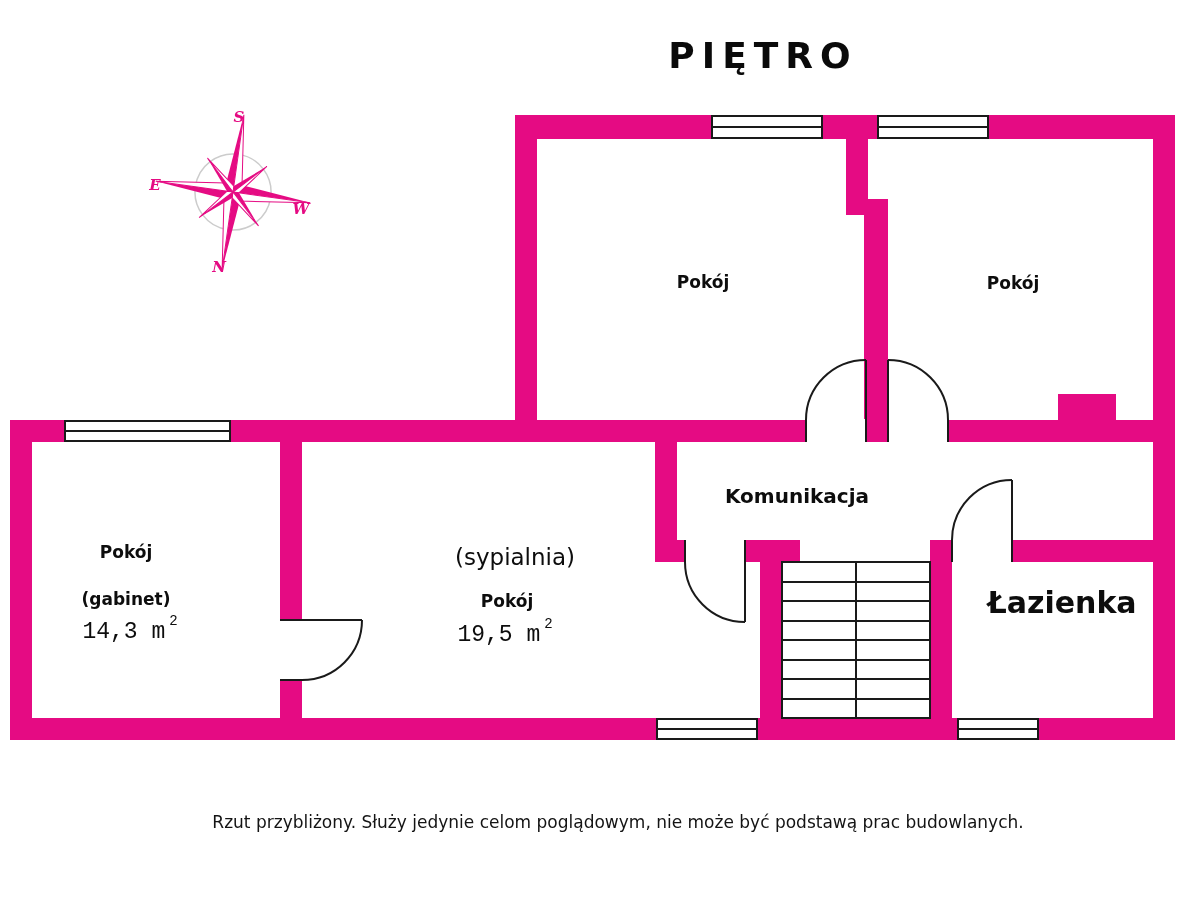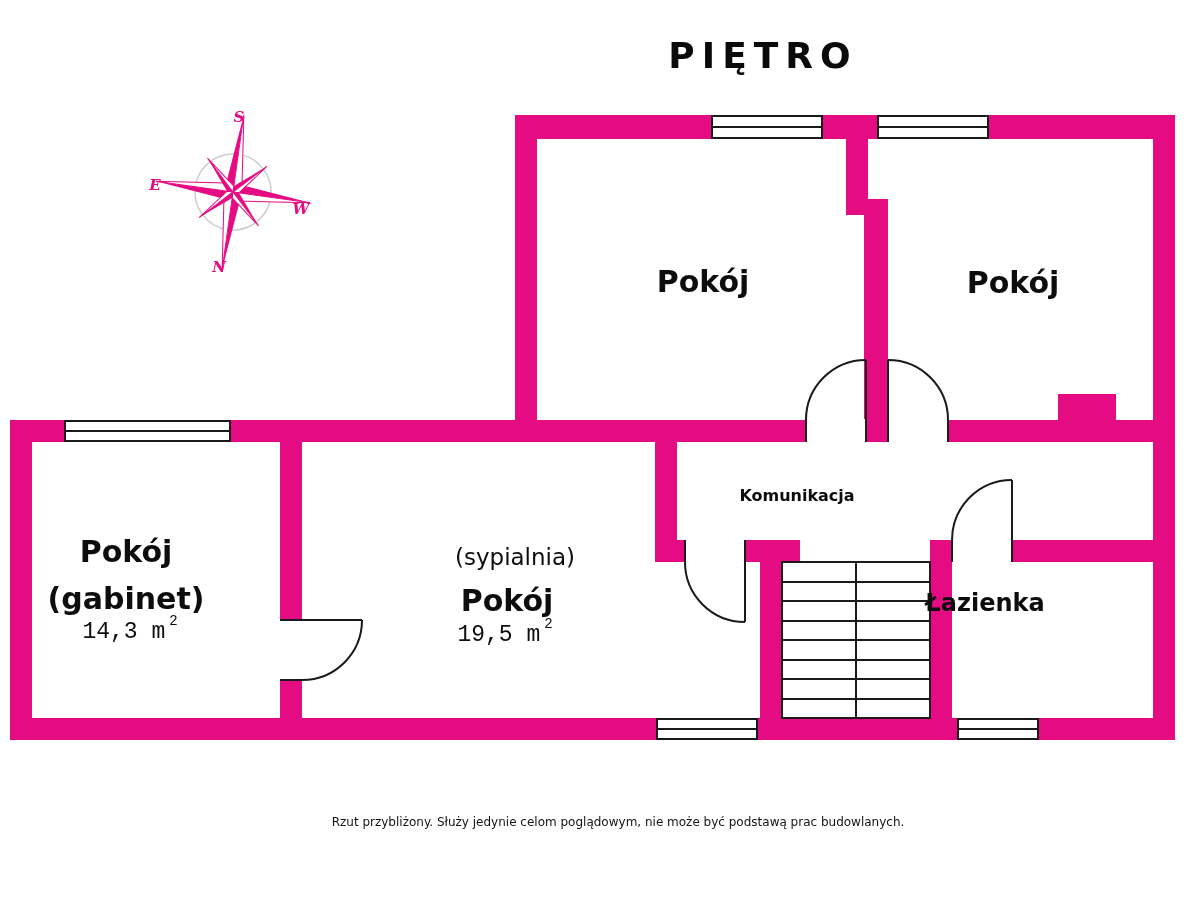--- a/index.html
+++ b/index.html
@@ -3,25 +3,25 @@
 <meta charset="utf-8">
 <style>
   html,body { margin:0; padding:0; background:#fff; }
   .plan {
     position:relative; width:1200px; height:900px; background:#ffffff;
     overflow:hidden; font-family:"DejaVu Sans", sans-serif; color:#0d0d0d;
   }
   .plan svg { position:absolute; left:0; top:0; }
   .lbl { position:absolute; transform:translate(-50%,-50%); white-space:nowrap; line-height:1; }
   .title { font-size:36px; font-weight:800; letter-spacing:7px; color:#0a0a0a; }
-  .room  { font-size:30px; font-weight:700; }
+  .room  { font-size:17px; font-weight:700; }
   .sub   { font-size:23px; font-weight:400;margin-left:8px; }
   .area  { font-size:23px; font-weight:400;font-family:Liberation Mono, monospace; }
   .area sup { font-size:14px; margin-left:4px; position:relative; top:-4px; }
-  .disclaimer { font-size:12px; font-weight:400; color:#141414; }
+  .disclaimer { font-size:17px; font-weight:400; color:#141414; }
   .compass-letter { font-size:15px; font-weight:700; font-family:"DejaVu Serif", serif;
                     color:#e50b83; font-style:italic; }
 </style>
 </head>
 <body>
 
 <div class="plan">
 
   <svg width="1200" height="900" viewBox="0 0 1200 900">
 
@@ -144,18 +144,18 @@
   <div class="lbl area" style="left:130px; top:631px;">
     <span>14,3 m</span><sup>2</sup>
   </div>
 
   <div class="lbl sub" style="left:507px; top:557px;">(sypialnia)</div>
   <div class="lbl room" style="left:507px; top:601px;">Pokój</div>
   <div class="lbl area" style="left:505px; top:634px;">
     <span>19,5 m</span><sup>2</sup>
   </div>
 
-  <div class="lbl room" style="left:797px; top:496px; font-size:16px;">Komunikacja</div>
-  <div class="lbl room" style="left:985px; top:603px; font-size:24px;">Łazienka</div>
+  <div class="lbl room" style="left:797px; top:496px; font-size:20px;">Komunikacja</div>
+  <div class="lbl room" style="left:1062px; top:603px; font-size:30px;">Łazienka</div>
 
   <div class="lbl disclaimer" style="left:618px; top:822px;">Rzut przybliżony. Służy jedynie celom poglądowym, nie może być podstawą prac budowlanych.</div>
 
 </div>
 
 </body></html>

